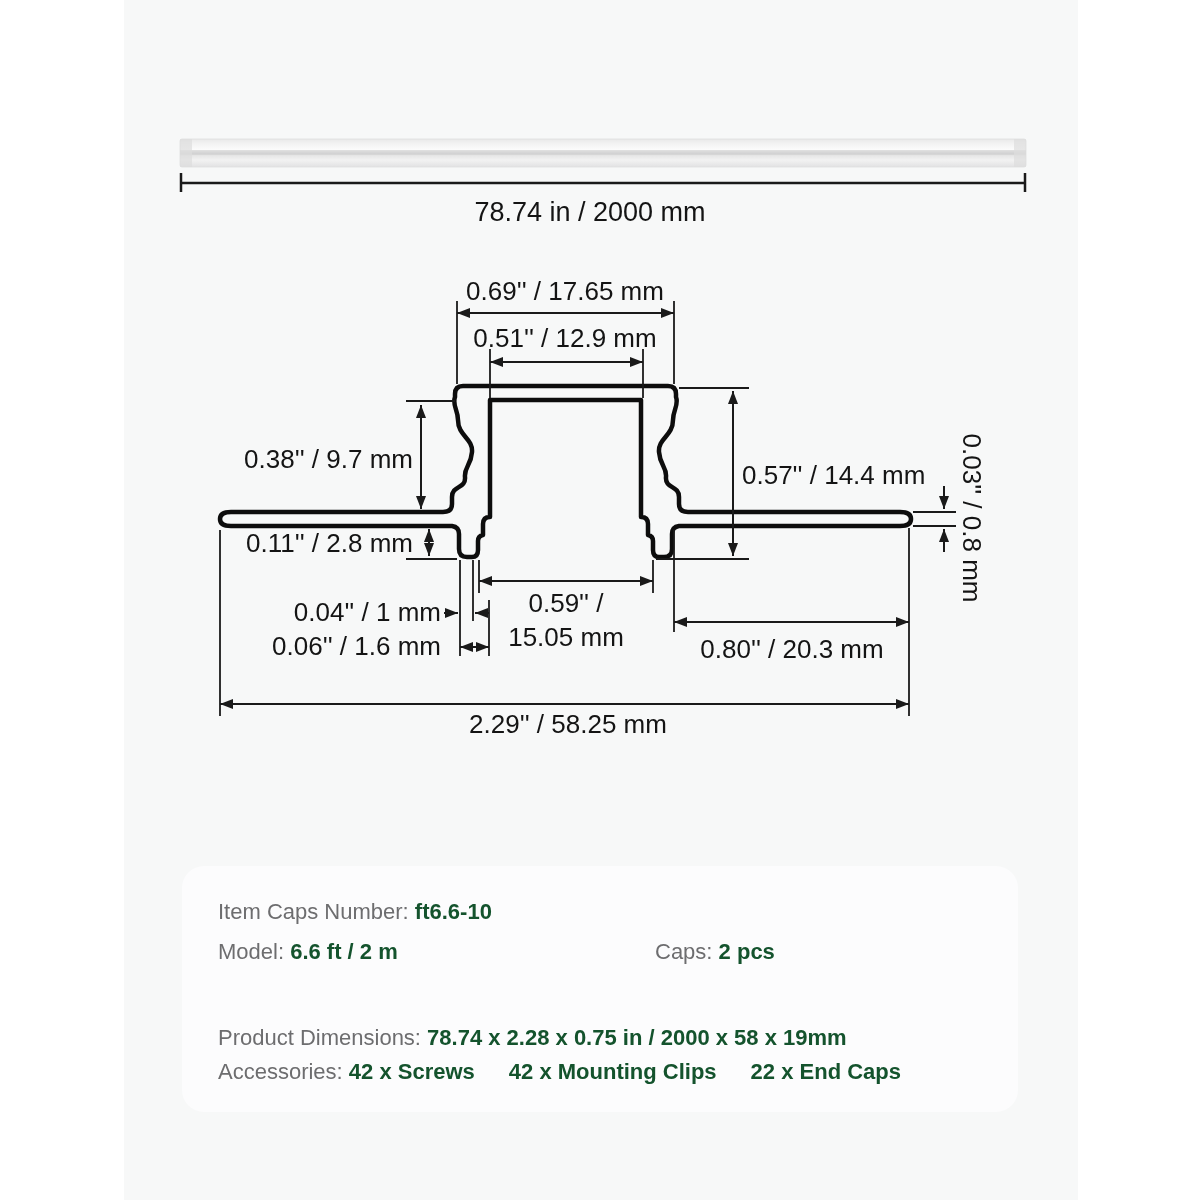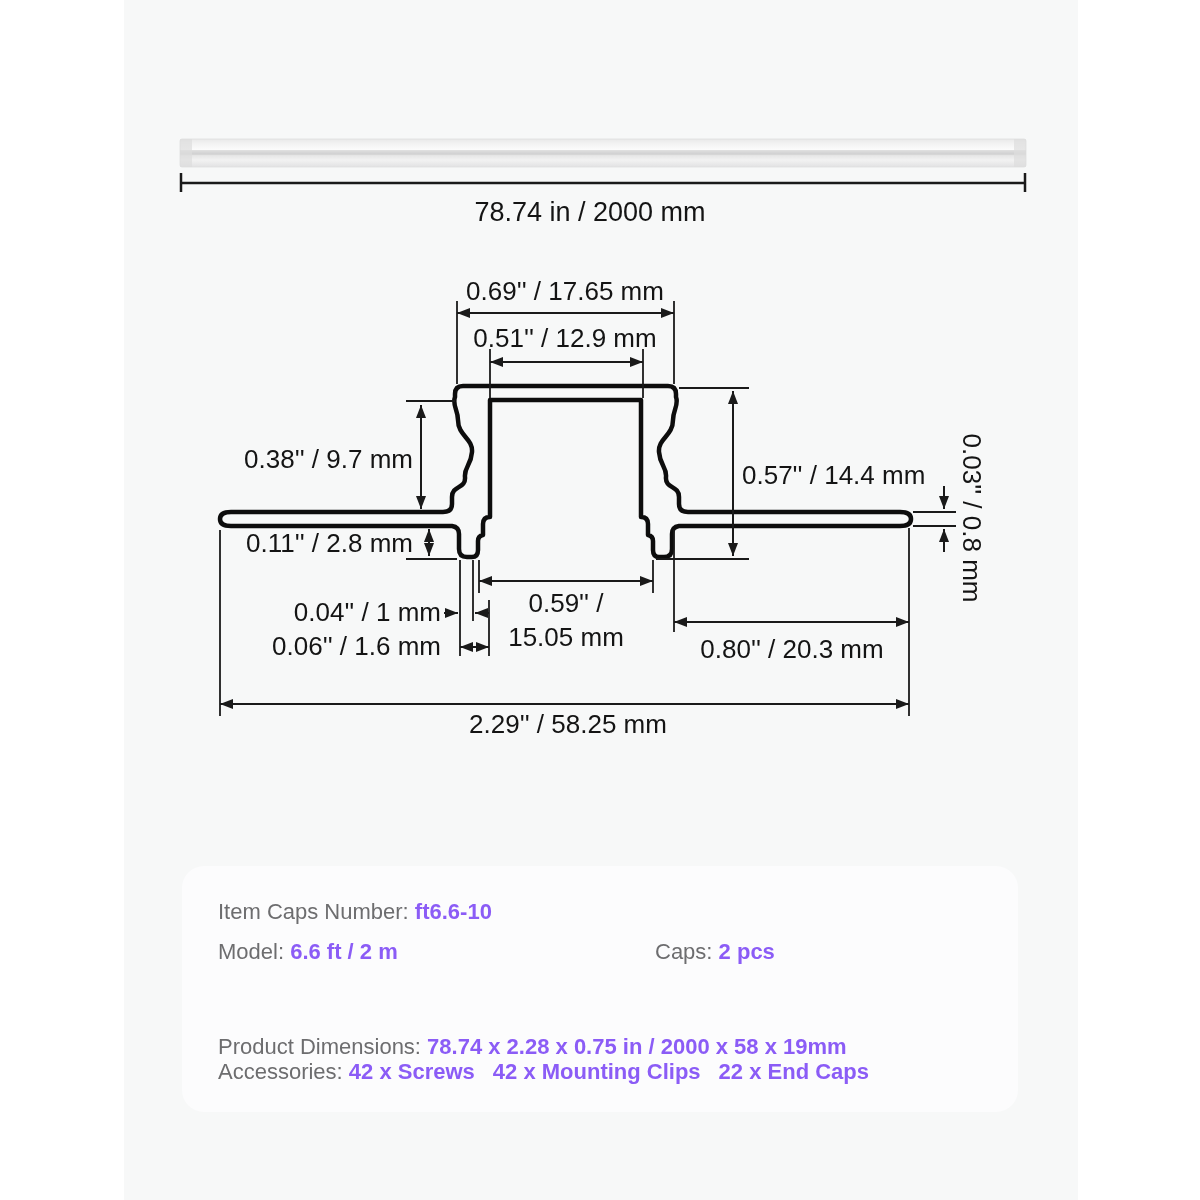--- a/index.html
+++ b/index.html
@@ -7,25 +7,25 @@
        font-family:"Liberation Sans", sans-serif;}
   .content-bg{position:absolute;left:124px;top:0;width:954px;height:1200px;
               background:#f7f8f8;}
   svg{position:absolute;left:0;top:0;}
   svg text{font-family:"Liberation Sans", sans-serif;font-size:26px;fill:#141414;}
   text.len{font-size:27px;}
   .spec-panel{position:absolute;left:182px;top:866px;width:836px;height:246px;
               background:#fcfcfd;border-radius:22px;}
   .spec-row{position:absolute;white-space:nowrap;font-size:22px;color:#6d6d6f;
             line-height:26px;}
-  .spec-row .val{color:#8b5cf6;font-weight:700;}
-  .spec-row .val.gap{margin-left:18px;text-align:right;}
+  .spec-row .val{color:#14532d;font-weight:700;}
+  .spec-row .val.gap{margin-left:34px;text-align:right;}
   .c-left{left:36px;}
   .c-right{left:473px;}
-  .r0{top:33px;} .r1{top:73px;} .r2{top:113px;} .r3{top:168px;} .r4{top:193px;}
+  .r0{top:33px;} .r1{top:73px;} .r2{top:113px;} .r3{top:159px;} .r4{top:193px;}
 </style>
 </head>
 <body>
 
 <div class="content-bg"></div>
 
 <svg width="1200" height="860" viewBox="0 0 1200 860">
   <defs>
     <linearGradient id="barGrad" x1="0" y1="0" x2="0" y2="1">
       <stop offset="0" stop-color="#e9e9e9"></stop>

